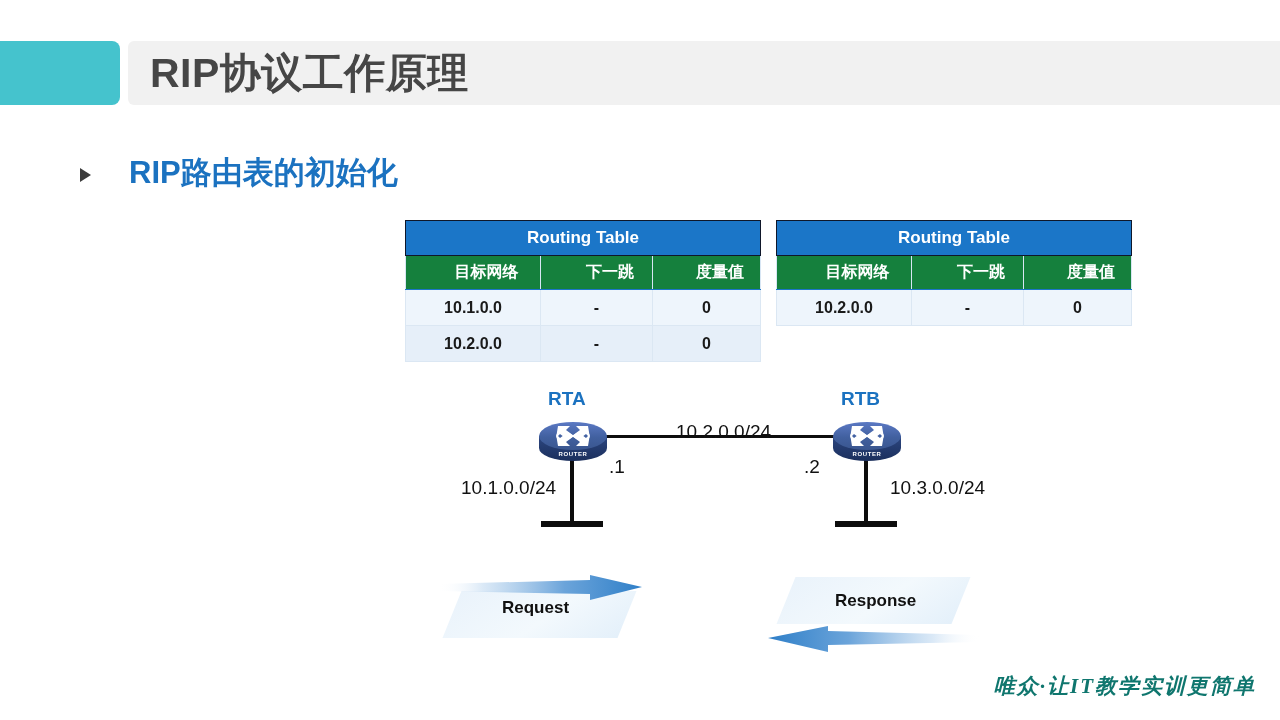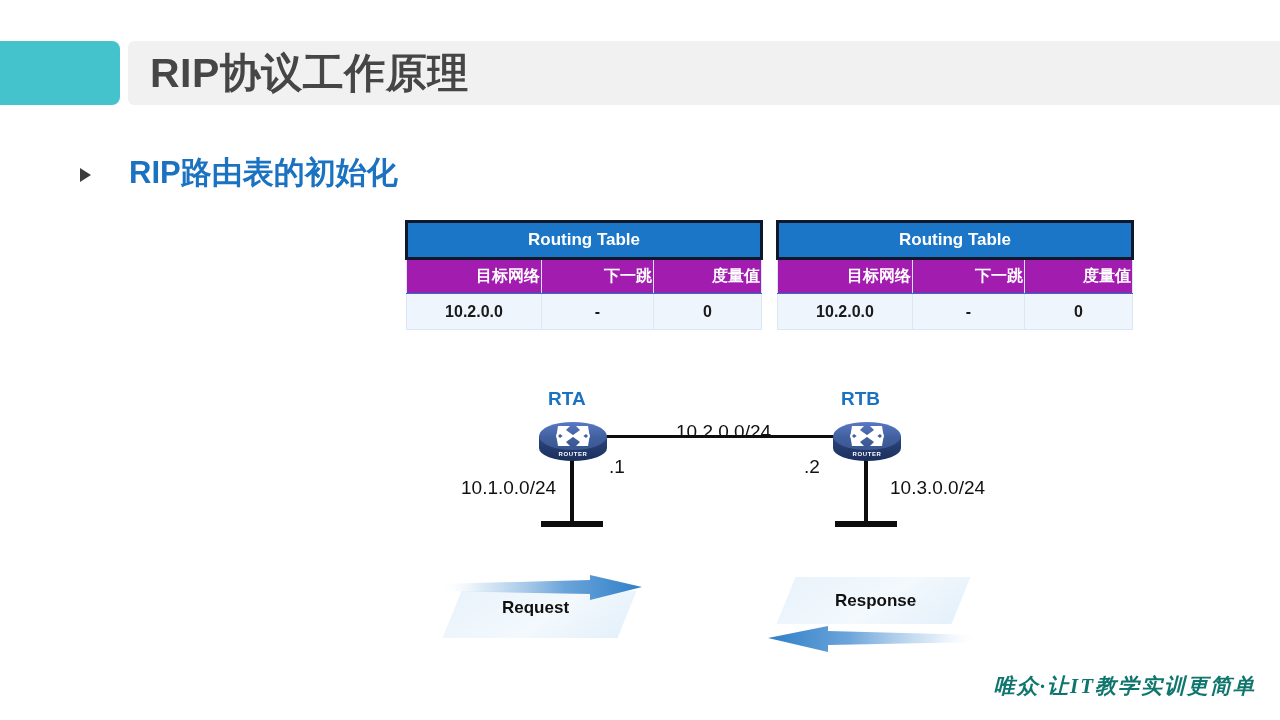--- a/index.html
+++ b/index.html
@@ -90,28 +90,28 @@
   #table-left  { left: 405px; top: 220px; }
   #table-right { left: 776px; top: 220px; }
 
   .routing-table .tbl-title td {
     background: #1b76c8;
     color: #ffffff;
     font-weight: bold;
     font-size: 17px;
     text-align: center;
     height: 32px;
-    border: 3px solid #0f172a;
+    border: 1px solid #0f172a;
   }
   .routing-table .tbl-head td {
-    background: #a21caf;
+    background: #15803d;
     color: #ffffff;
     font-weight: bold;
     font-size: 16px;
-    text-align: right;
+    text-align: center;
     height: 31px;
     border-left: 1px solid #d8e6f4;
     border-right: 1px solid #d8e6f4;
     border-top: 1px solid #1b76c8;
     border-bottom: 1px solid #1b76c8;
     padding-left: 28px;
   }
   .routing-table tbody tr td {
     background: #eef5fc;
     color: #1a1a1a;
@@ -226,20 +226,25 @@
     <tr class="tbl-title">
       <td colspan="3">Routing Table</td>
     </tr>
     <tr class="tbl-head">
       <td class="col-net">目标网络</td>
       <td class="col-hop">下一跳</td>
       <td class="col-metric">度量值</td>
     </tr>
   </thead>
   <tbody>
+    <tr>
+      <td>10.1.0.0</td>
+      <td>-</td>
+      <td>0</td>
+    </tr>
     <tr>
       <td>10.2.0.0</td>
       <td>-</td>
       <td>0</td>
     </tr>
   </tbody>
 </table>
 
 <table class="routing-table" id="table-right">
   <thead>

